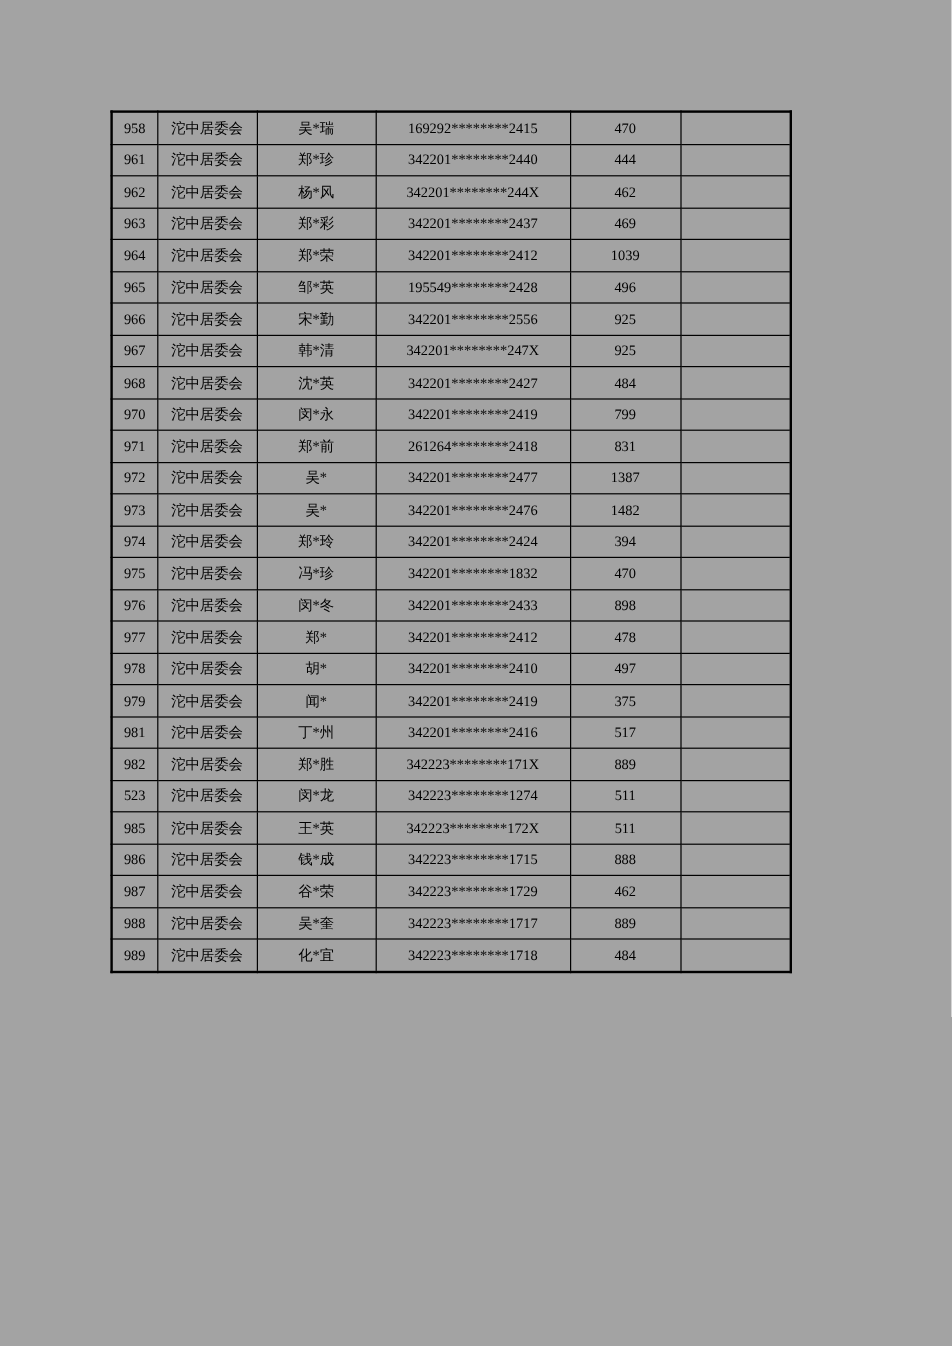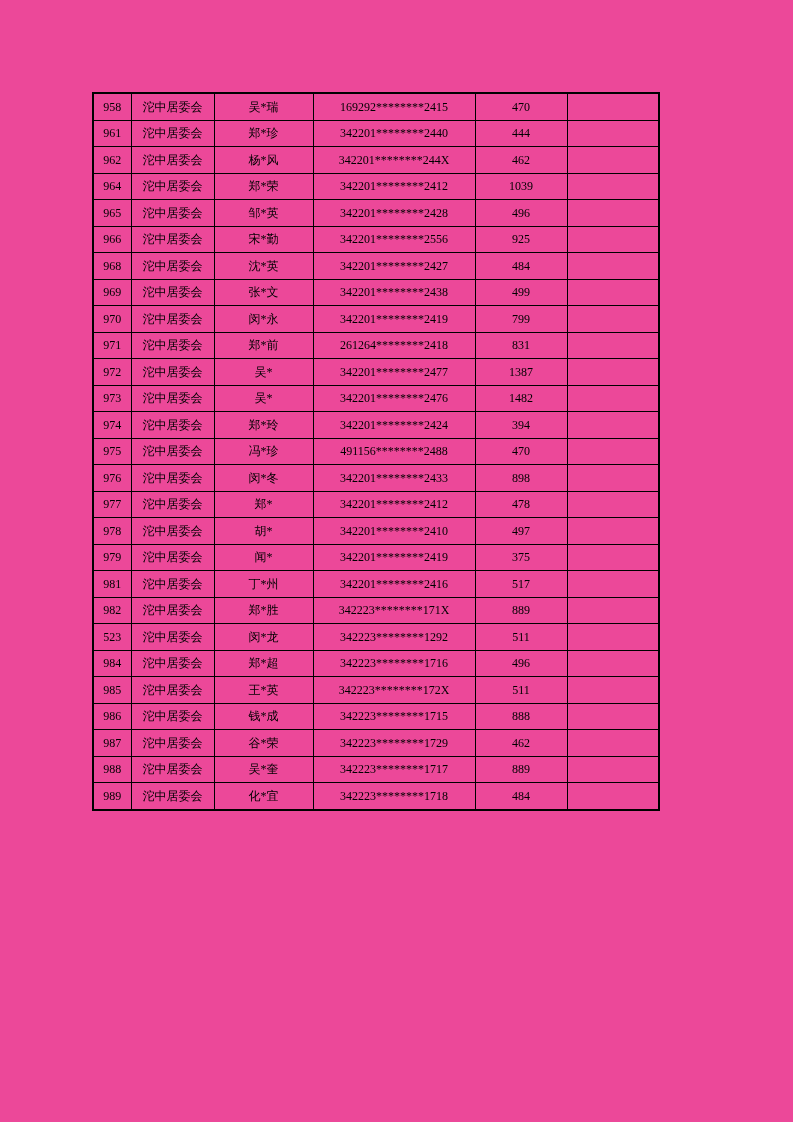--- a/index.html
+++ b/index.html
@@ -4,21 +4,21 @@
 <style>
   html, body {
     margin: 0;
     padding: 0;
     background: #ffffff;
   }
   .sheet {
     position: relative;
     width: 793px;
     height: 1122px;
-    background: #ec4899;
+    background: #a3a3a3;
     font-family: "Liberation Serif", "DejaVu Serif", serif;
     color: #000000;
     overflow: hidden;
   }
   table.records {
     position: absolute;
     left: 92px;
     top: 92px;
     width: 566px;
     border-collapse: collapse;
@@ -75,60 +75,68 @@
   </tr>
         <tr>
     <td>962</td>
     <td>沱中居委会</td>
     <td>杨*风</td>
     <td>342201********244X</td>
     <td>462</td>
     <td></td>
   </tr>
         <tr>
+    <td>963</td>
+    <td>沱中居委会</td>
+    <td>郑*彩</td>
+    <td>342201********2437</td>
+    <td>469</td>
+    <td></td>
+  </tr>
+        <tr>
     <td>964</td>
     <td>沱中居委会</td>
     <td>郑*荣</td>
     <td>342201********2412</td>
     <td>1039</td>
     <td></td>
   </tr>
         <tr>
     <td>965</td>
     <td>沱中居委会</td>
     <td>邹*英</td>
-    <td>342201********2428</td>
+    <td>195549********2428</td>
     <td>496</td>
     <td></td>
   </tr>
         <tr>
     <td>966</td>
     <td>沱中居委会</td>
     <td>宋*勤</td>
     <td>342201********2556</td>
     <td>925</td>
     <td></td>
   </tr>
         <tr>
+    <td>967</td>
+    <td>沱中居委会</td>
+    <td>韩*清</td>
+    <td>342201********247X</td>
+    <td>925</td>
+    <td></td>
+  </tr>
+        <tr>
     <td>968</td>
     <td>沱中居委会</td>
     <td>沈*英</td>
     <td>342201********2427</td>
     <td>484</td>
     <td></td>
   </tr>
         <tr>
-    <td>969</td>
-    <td>沱中居委会</td>
-    <td>张*文</td>
-    <td>342201********2438</td>
-    <td>499</td>
-    <td></td>
-  </tr>
-        <tr>
     <td>970</td>
     <td>沱中居委会</td>
     <td>闵*永</td>
     <td>342201********2419</td>
     <td>799</td>
     <td></td>
   </tr>
         <tr>
     <td>971</td>
     <td>沱中居委会</td>
@@ -158,21 +166,21 @@
     <td>沱中居委会</td>
     <td>郑*玲</td>
     <td>342201********2424</td>
     <td>394</td>
     <td></td>
   </tr>
         <tr>
     <td>975</td>
     <td>沱中居委会</td>
     <td>冯*珍</td>
-    <td>491156********2488</td>
+    <td>342201********1832</td>
     <td>470</td>
     <td></td>
   </tr>
         <tr>
     <td>976</td>
     <td>沱中居委会</td>
     <td>闵*冬</td>
     <td>342201********2433</td>
     <td>898</td>
     <td></td>
@@ -214,30 +222,22 @@
     <td>沱中居委会</td>
     <td>郑*胜</td>
     <td>342223********171X</td>
     <td>889</td>
     <td></td>
   </tr>
         <tr>
     <td>523</td>
     <td>沱中居委会</td>
     <td>闵*龙</td>
-    <td>342223********1292</td>
+    <td>342223********1274</td>
     <td>511</td>
-    <td></td>
-  </tr>
-        <tr>
-    <td>984</td>
-    <td>沱中居委会</td>
-    <td>郑*超</td>
-    <td>342223********1716</td>
-    <td>496</td>
     <td></td>
   </tr>
         <tr>
     <td>985</td>
     <td>沱中居委会</td>
     <td>王*英</td>
     <td>342223********172X</td>
     <td>511</td>
     <td></td>
   </tr>

